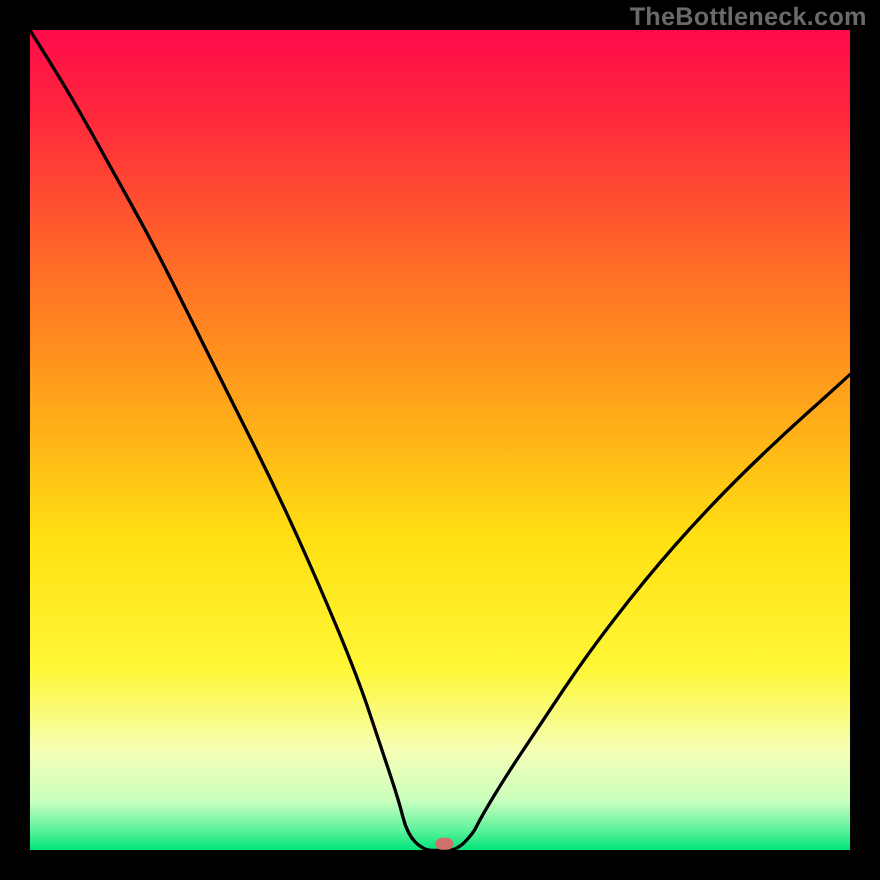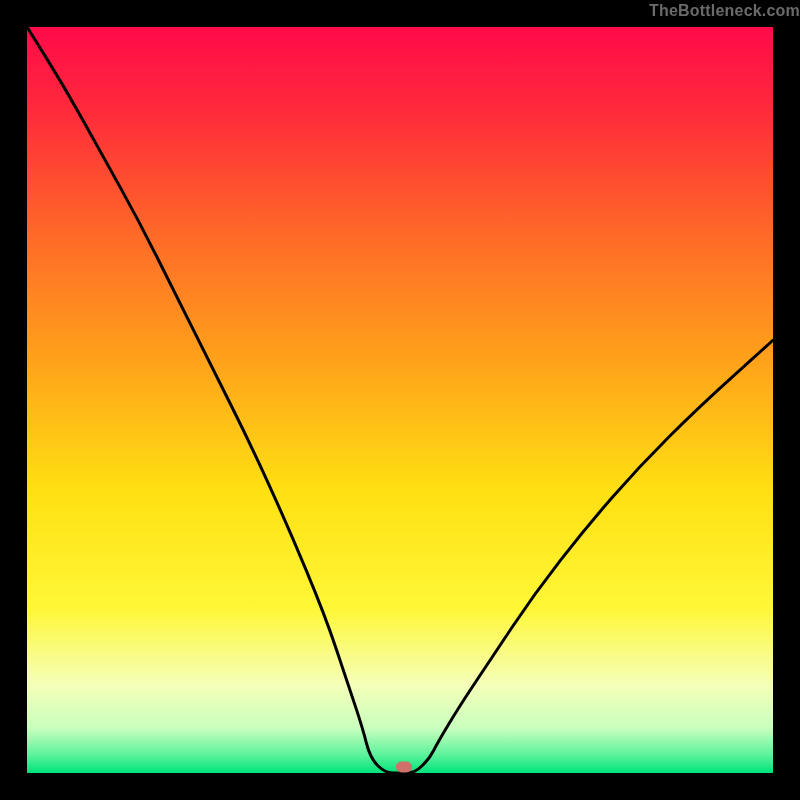--- a/index.html
+++ b/index.html
@@ -12,22 +12,22 @@
     overflow: hidden;
   }
   .wrap {
     width: 800px;
     height: 800px;
     position: relative;
   }
   .attribution {
     position: absolute;
     top: 2px;
-    right: 0;
-    font-size: 16px;
+    right: 12px;
+    font-size: 23px;
     letter-spacing: 0.2px;
     color: #6a6a6a;
     font-weight: 600;
     z-index: 5;
   }
   .plot-area {
     position: absolute;
     left: 27px;
     top: 27px;
     width: 746px;

